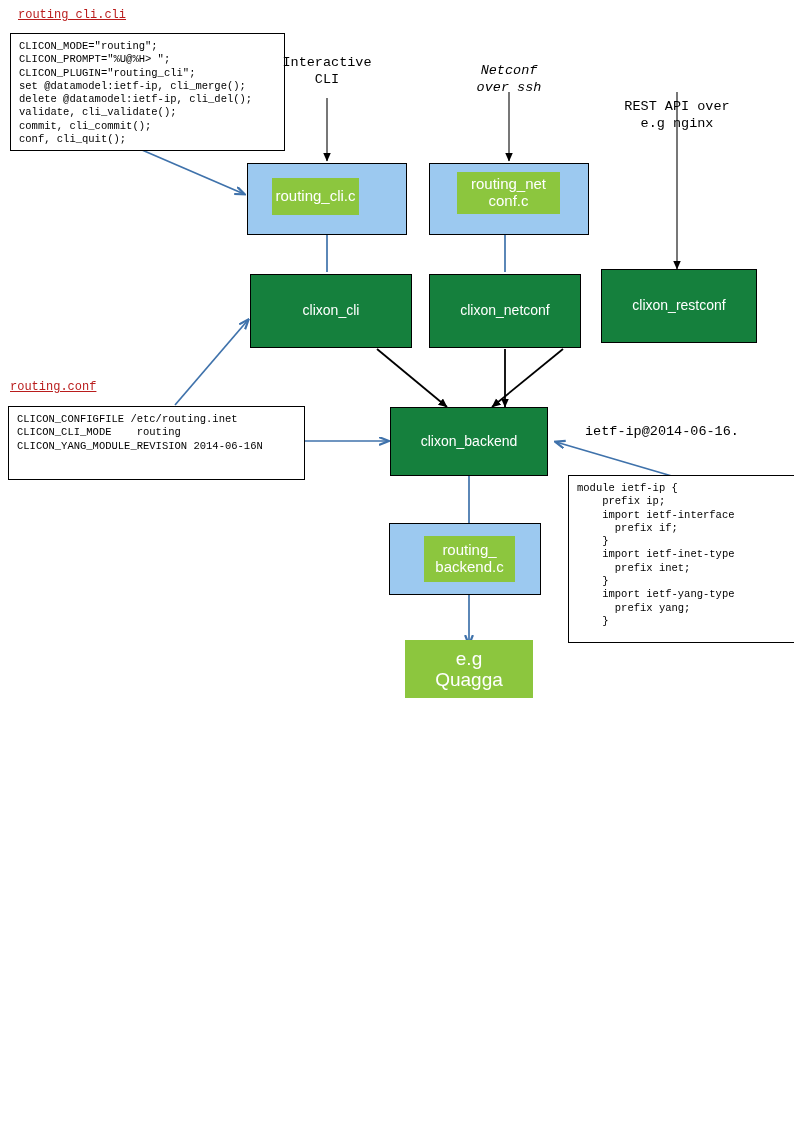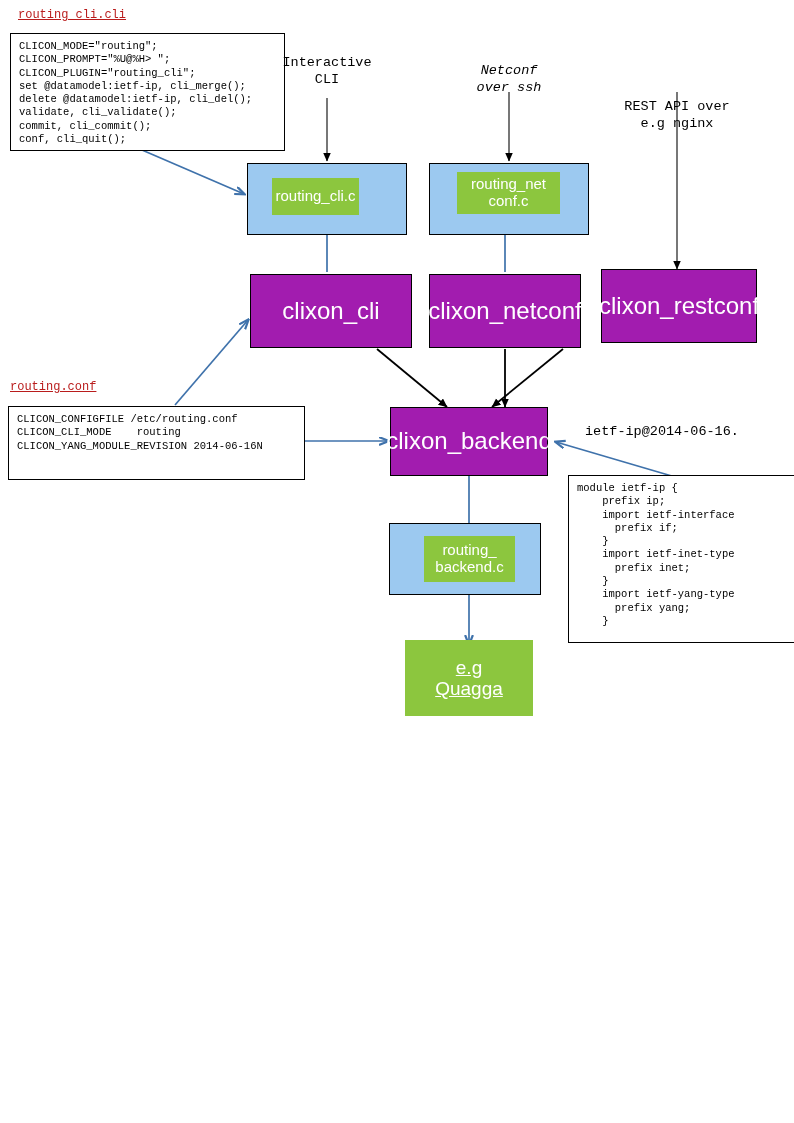--- a/index.html
+++ b/index.html
@@ -44,23 +44,23 @@
     box-sizing: border-box;
     display: flex;
     align-items: center;
     justify-content: center;
     text-align: center;
     color: #ffffff;
     font-family: "Liberation Sans", sans-serif;
     line-height: 1.12;
   }
   .node-blue {
-    background: #a21caf;
+    background: #15803d;
     border: 1.6px solid #000000;
-    font-size: 24px;
+    font-size: 14px;
   }
   .node-lightblue {
     background: #9cc9f0;
     border: 1.6px solid #000000;
   }
   .node-green {
     background: #8cc councils;
   }
   .node-green {
     background: #8cc63e;
@@ -168,21 +168,21 @@
   </div>
   <div class="node node-blue" style="left:429px; top:274px; width:152px; height:74px;">
     <span>clixon_netconf</span>
   </div>
   <div class="node node-blue" style="left:601px; top:269px; width:156px; height:74px;">
     <span>clixon_restconf</span>
   </div>
 
   <div class="code-title" style="left:10px; top:380px;">routing.conf</div>
   <div class="code-box" style="left:8px; top:406px; width:297px; height:74px;">
-    <div class="line">CLICON_CONFIGFILE /etc/routing.conf</div>
+    <div class="line">CLICON_CONFIGFILE /etc/routing.inet</div>
     <div class="line">CLICON_CLI_MODE    routing</div>
     <div class="line">CLICON_YANG_MODULE_REVISION 2014-06-16N</div>
   </div>
 
   <div class="node node-blue" style="left:390px; top:407px; width:158px; height:69px;">
     <span>clixon_backend</span>
   </div>
 
   <div class="annot annot-left" style="left:585px; top:423px; width:230px;">ietf-ip@2014-06-16.</div>
   <div class="code-box" style="left:568px; top:475px; width:248px; height:168px;">
@@ -198,18 +198,18 @@
     <div class="line">      prefix yang;</div>
     <div class="line">    }</div>
   </div>
 
   <div class="node node-lightblue" style="left:389px; top:523px; width:152px; height:72px;"></div>
   <div class="node node-green" style="left:424px; top:536px; width:91px; height:46px;">
     <span style="white-space:pre-line;">routing_
 backend.c</span>
   </div>
 
-  <div class="node node-green-big" style="left:405px; top:640px; width:128px; height:76px;text-decoration:underline;">
+  <div class="node node-green-big" style="left:405px; top:640px; width:128px; height:58px;">
     <span style="white-space:pre-line;">e.g
 Quagga</span>
   </div>
 
 </div>
 
 </body></html>

